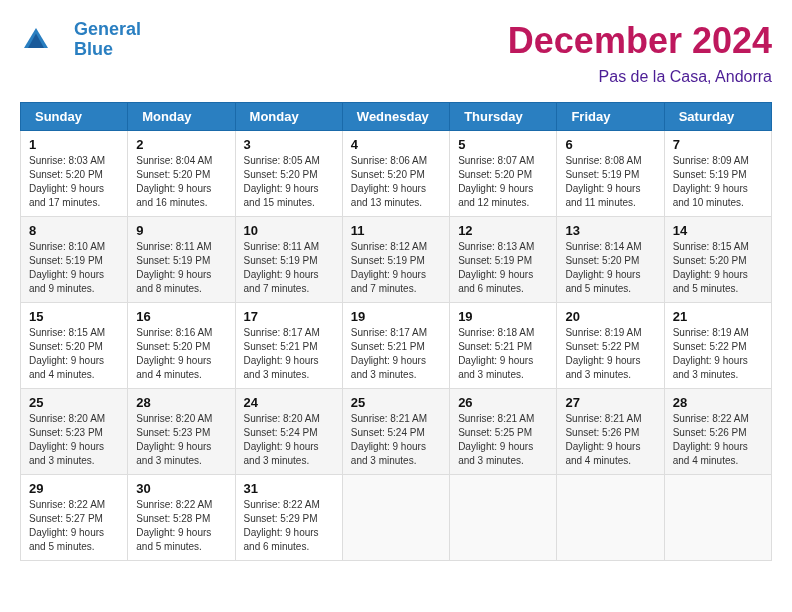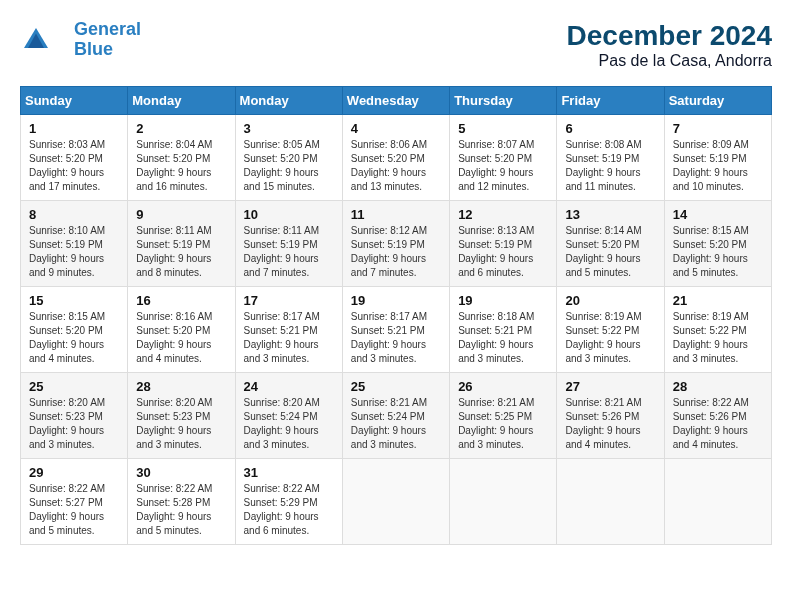--- a/index.html
+++ b/index.html
@@ -31,39 +31,39 @@
       color: #2a7fc1;
     }
     .logo-icon {
       width: 32px;
       height: 32px;
     }
     .title-block {
       text-align: right;
     }
     .main-title {
-      font-size: 28px;
-      font-weight: bold;
-      color: #0c4a6e;
+      font-size: 36px;
+      font-weight: bold;
+      color: #be185d;
     }
     .subtitle {
       font-size: 16px;
-      color: #0f172a;
-      margin-top: 0;
+      color: #4c1d95;
+      margin-top: 6px;
     }
     .calendar {
       width: 100%;
       border-collapse: collapse;
     }
     .calendar th {
       background: #2a7fc1;
       color: #fff;
       font-size: 13px;
       font-weight: bold;
-      padding: 6px 4px;
+      padding: 6px 14px;
       text-align: left;
       border: 1px solid #1a6aaa;
     }
     .calendar td {
       vertical-align: top;
       padding: 6px 8px;
       border: 1px solid #ddd;
       width: calc(100%/7);
       background: #fff;
       font-size: 10.5px;

